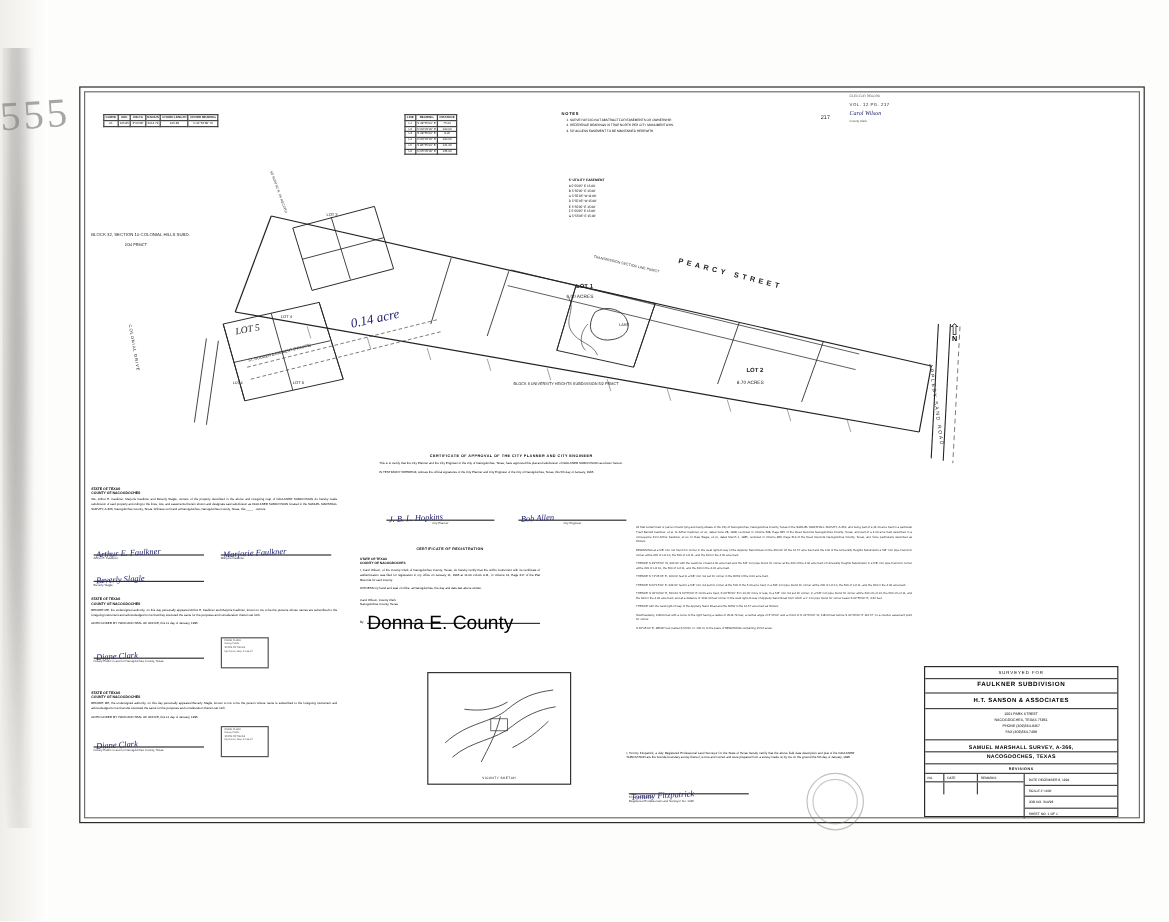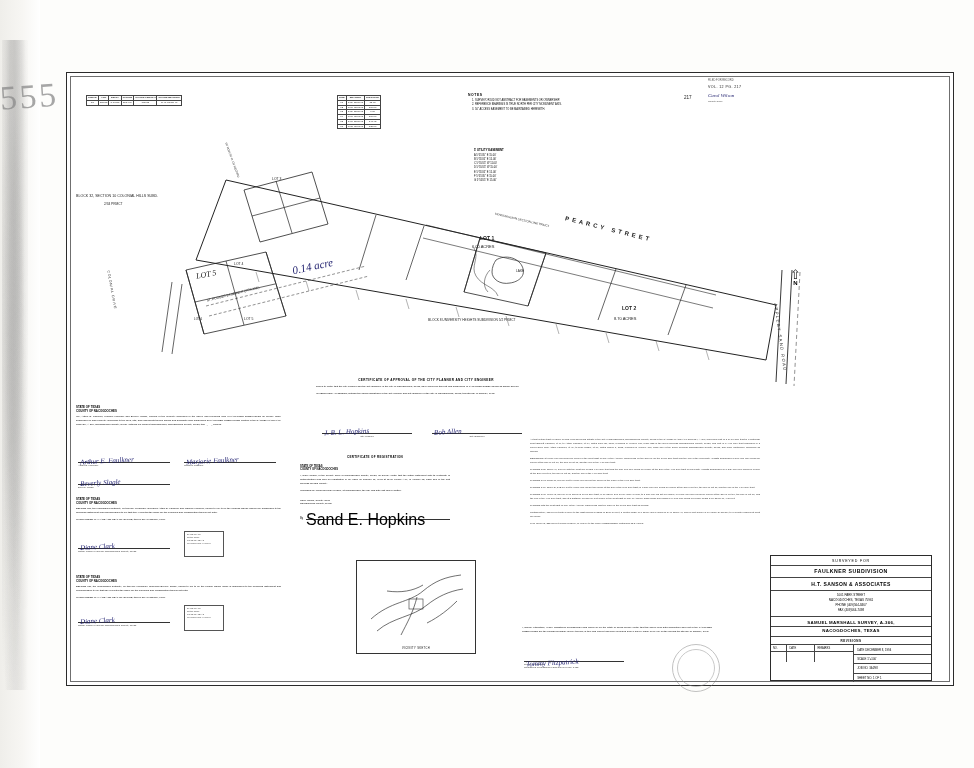--- a/index.html
+++ b/index.html
@@ -495,21 +495,21 @@
     <div class="hd">CERTIFICATE OF REGISTRATION</div>
     <div style="margin-top:6px; font-size:2.7px; font-weight:bold;">STATE OF TEXAS</div>
     <div style="font-size:2.7px; font-weight:bold;">COUNTY OF NACOGDOCHES</div>
     <p>I, Carol Wilson, of the County Clerk of Nacogdoches County, Texas, do hereby certify that the within instrument with its certificate of authentication was filed for registration in my office on January 11, 1995 at 11:00 o'clock A.M., in Volume 12, Page 217 of the Plat Records for said County.</p>
     <p>WITNESS my hand and seal of office, at Nacogdoches, the day and date last above written.</p>
     <div style="margin-top:5px; font-size:2.5px; white-space:pre-line;">Carol Wilson, County Clerk
 Nacogdoches County, Texas</div>
     <div style="margin-top:6px; display:flex; align-items:flex-end; gap:3px;">
       <span style="font-size:2.6px;">By</span>
       <span style="flex:1; border-bottom:.7px solid #333; position:relative; height:8px;">
-        <span class="hand" style="bottom:1px;">Sand E. Hopkins</span>
+        <span class="hand" style="bottom:1px;">Donna E. County</span>
       </span>
     </div>
   </div>
 
   <div class="abs" id="metes">
     <p>All that certain tract or parcel of land lying and being situate in the City of Nacogdoches, Nacogdoches County, Texas in the SAMUEL MARSHALL SURVEY, A-366, and being part of a 14.10 acre tract in a particular Tract Barnett Faulkner, et al, to Arthur Faulkner, et ux, dated June 28, 1968, recorded in Volume 348, Page 825 of the Deed Records Nacogdoches County, Texas, and part of a 4.00 acre tract described in a conveyance from Arthur Faulkner, et ux, to Dale Slagle, et ux, dated March 1, 1985, recorded in Volume 483, Page 319 of the Deed Records Nacogdoches County, Texas, and more particularly described as follows:</p>
     <p>BEGINNING at a 5/8" iron rod found for corner in the west right-of-way of the Appleby Sand Road on the 200.00' off the 10.57 acre tract and the 100 of the University Heights Subdivision a 5/8" iron pipe found for corner at the 200 of Lot 10, the 500 of Lot 11, and the 600 in the 4.00 acre tract.</p>
     <p>THENCE N 29°55'00" W, 240.00' with the west line of said 4.00 acre tract and the 5/8" iron pipe found for corner at the 200 of the 4.00 acre tract of University Heights Subdivision in a 5/8" iron pipe found for corner at the 200 of Lot 10, the 500 of Lot 11, and the 600 in the 4.00 acre tract.</p>
     <p>THENCE N 71°05'05" E, 100.00' feet to a 5/8" iron rod set for corner in the ROW of the 0.00 acre tract.</p>
     <p>THENCE S 60°15'00" E, 242.00' feet to a 5/8" iron rod set for corner at the 500 of the 5.00 acre tract; in a 5/8" iron pipe found for corner at the 200 of Lot 10, the 500 of Lot 11, and the 600 in the 4.00 acre tract.</p>

